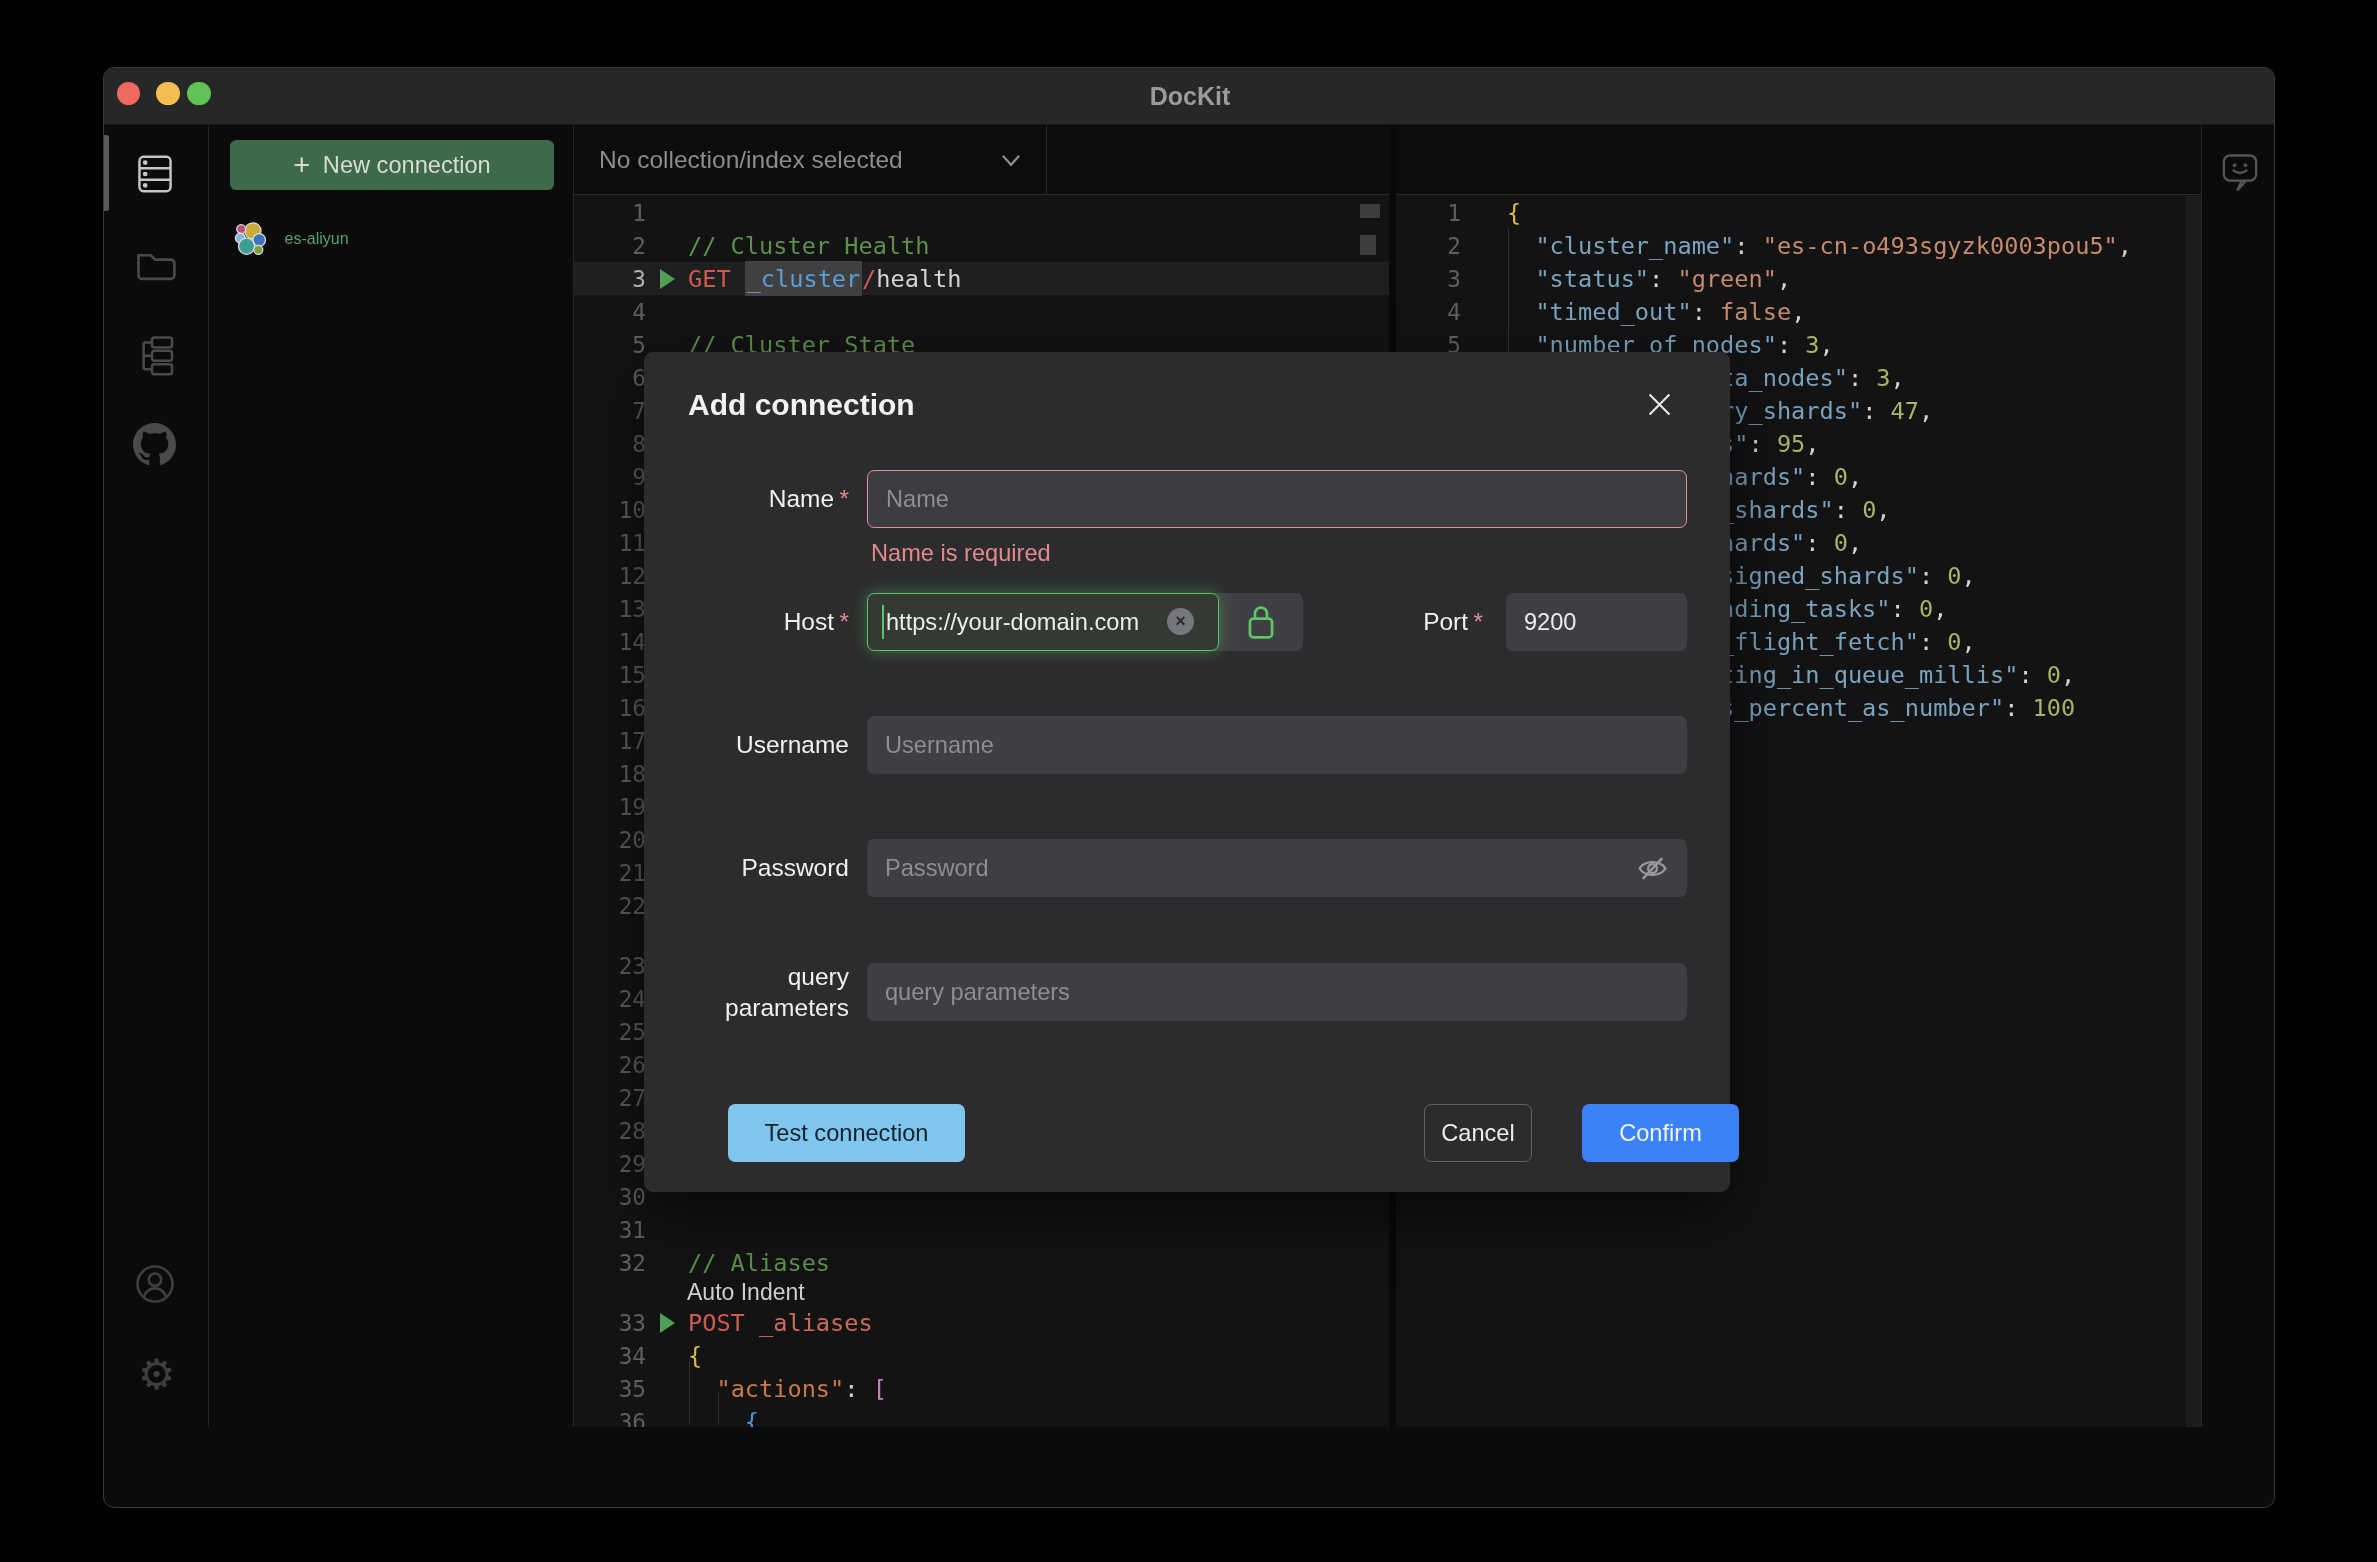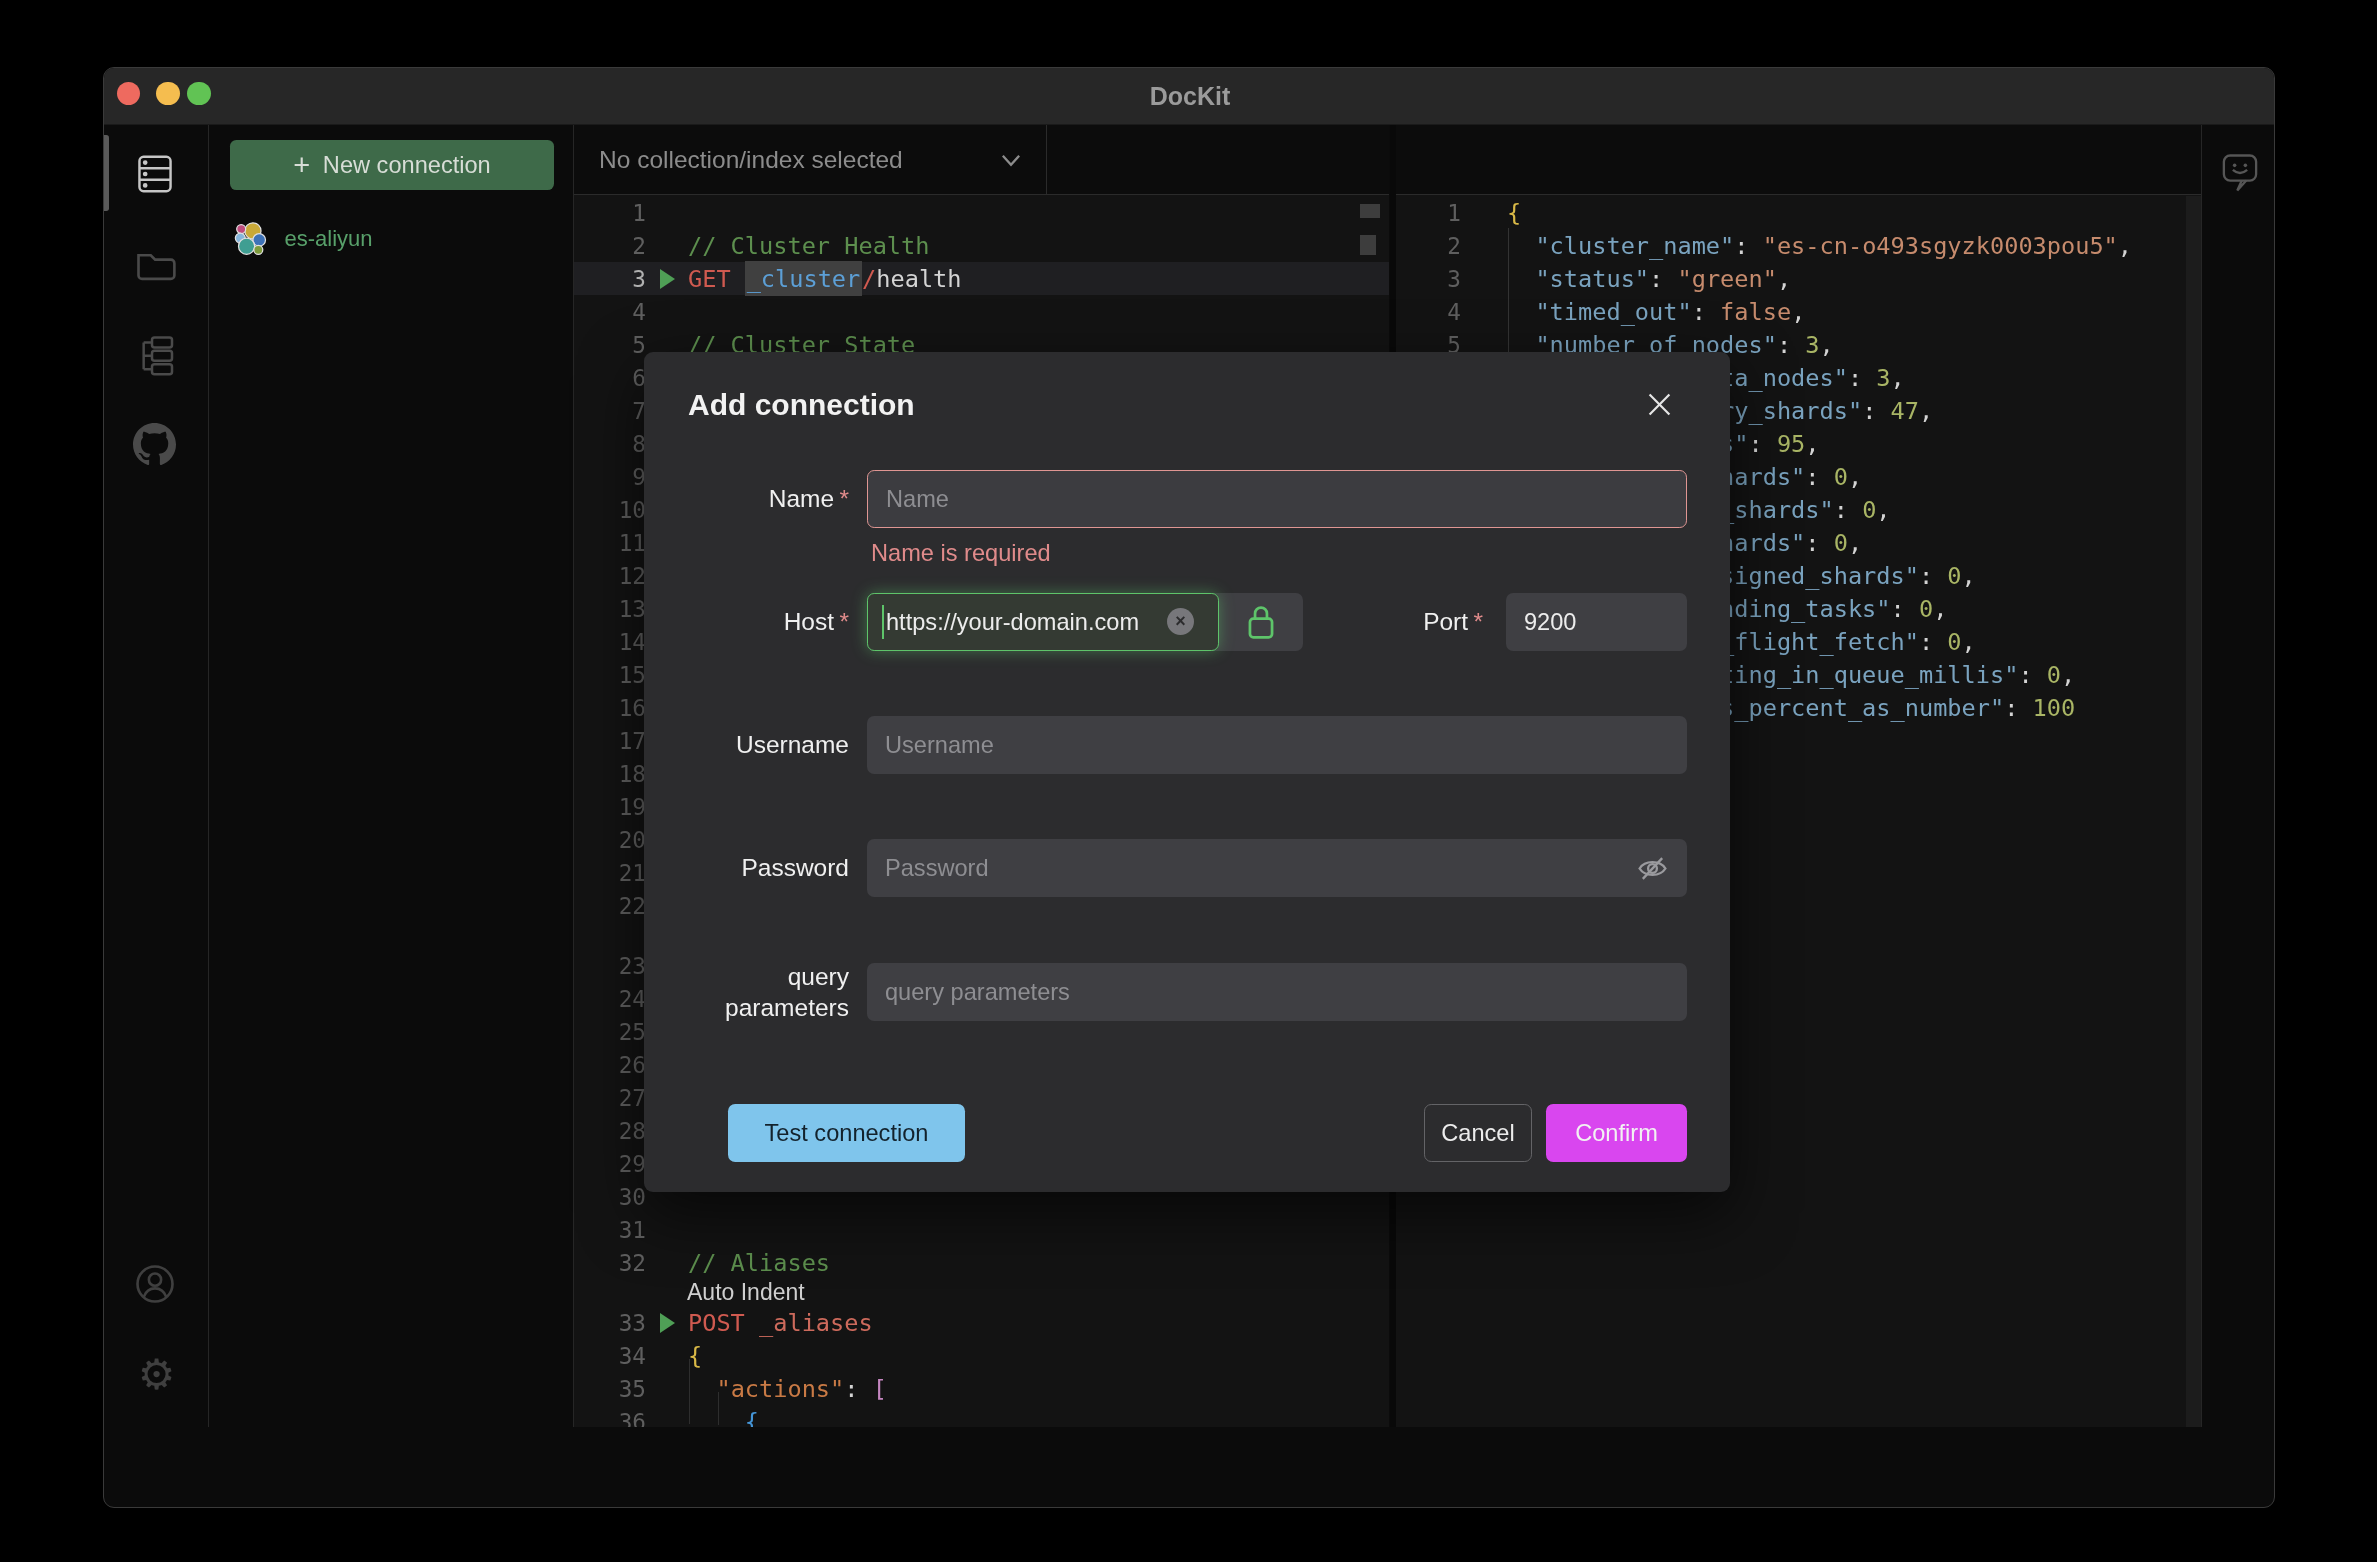--- a/index.html
+++ b/index.html
@@ -30,21 +30,21 @@
   .rail-item { position:absolute; width:51px; height:51px; display:flex; align-items:center; justify-content:center; }
   #active-indicator { position:absolute; left:0; top:10px; width:4.5px; height:76px; background:#5a5a5a; border-radius:0 2.7px 2.7px 0; }
 
   
   #new-connection-btn { position:absolute; left:21px; top:15.4px; width:324px; height:50px; background:#3e6a49; border:none;
       border-radius:6.3px; color:#d7ddd6; font-size:23.6px; font-family:"Liberation Sans",sans-serif; cursor:pointer;
       display:flex; align-items:center; justify-content:center; gap:12.7px; }
   #new-connection-btn .plus { font-size:29px; font-weight:300; line-height:27px; }
   #connection-row { position:absolute; left:0px; top:82px; width:365px; height:63px; display:flex; align-items:center; cursor:pointer; }
   #connection-row .eslogo { margin-left:25px; width:36px; height:36px; }
-  #connection-row .cname { margin-left:14.5px; color:#58a06a; font-size:22px; }
+  #connection-row .cname { margin-left:14.5px; color:#58a06a; font-size:16px; }
 
   
   .toolbar-cell { position:absolute; left:0; top:0; height:70px; background:#0c0c0c; border-bottom:0.9px solid #2b2b2b; }
   #dropdown-cell { position:absolute; left:0; top:0; width:473px; height:70px; border-right:0.9px solid #2b2b2b;
                    display:flex; align-items:center; cursor:pointer; }
   #dropdown-cell .ddtext { margin-left:25px; color:#8c8c8c; font-size:24.5px; }
   #dropdown-cell .chev { margin-left:auto; margin-right:23.6px; }
 
   
   .code-area { position:absolute; left:0; top:71px; overflow:hidden; font-family:"DejaVu Sans Mono", monospace; font-size:23.6px; }
@@ -123,21 +123,21 @@
   #password-label { top:487px; } #password-input { top:487px; padding-right:63px; }
   #password-eye { position:absolute; left:992px; top:501px; width:33px; height:31px; cursor:pointer; }
 
   #query-label { position:absolute; left:0; top:611px; width:205px; height:58px; display:flex; flex-direction:column;
                  align-items:flex-end; justify-content:center; color:#f0f0f0; font-size:24.5px; line-height:31px; }
   #query-input { top:611px; }
 
   .mbtn { position:absolute; top:752px; height:58px; border-radius:7.2px; font-size:23.6px; font-family:"Liberation Sans",sans-serif; cursor:pointer; }
   #test-btn    { left:44px;  width:237px; background:#7fc5ec; border:none; color:#13222c;margin-left:40px; }
   #cancel-btn  { left:780px; width:108px; background:transparent; border:0.9px solid #646467; color:#ececec; }
-  #confirm-btn { left:902px; width:141px; background:#d946ef; border:none; color:#f2f2f2; }
+  #confirm-btn { left:938px; width:157px; background:#3b82f6; border:none; color:#f2f2f2; }
 
   svg { display:block; }
 </style>
 </head>
 <body>
 
 <div id="window">
 
   <div id="titlebar">
     <span id="win-title">DocKit</span>

